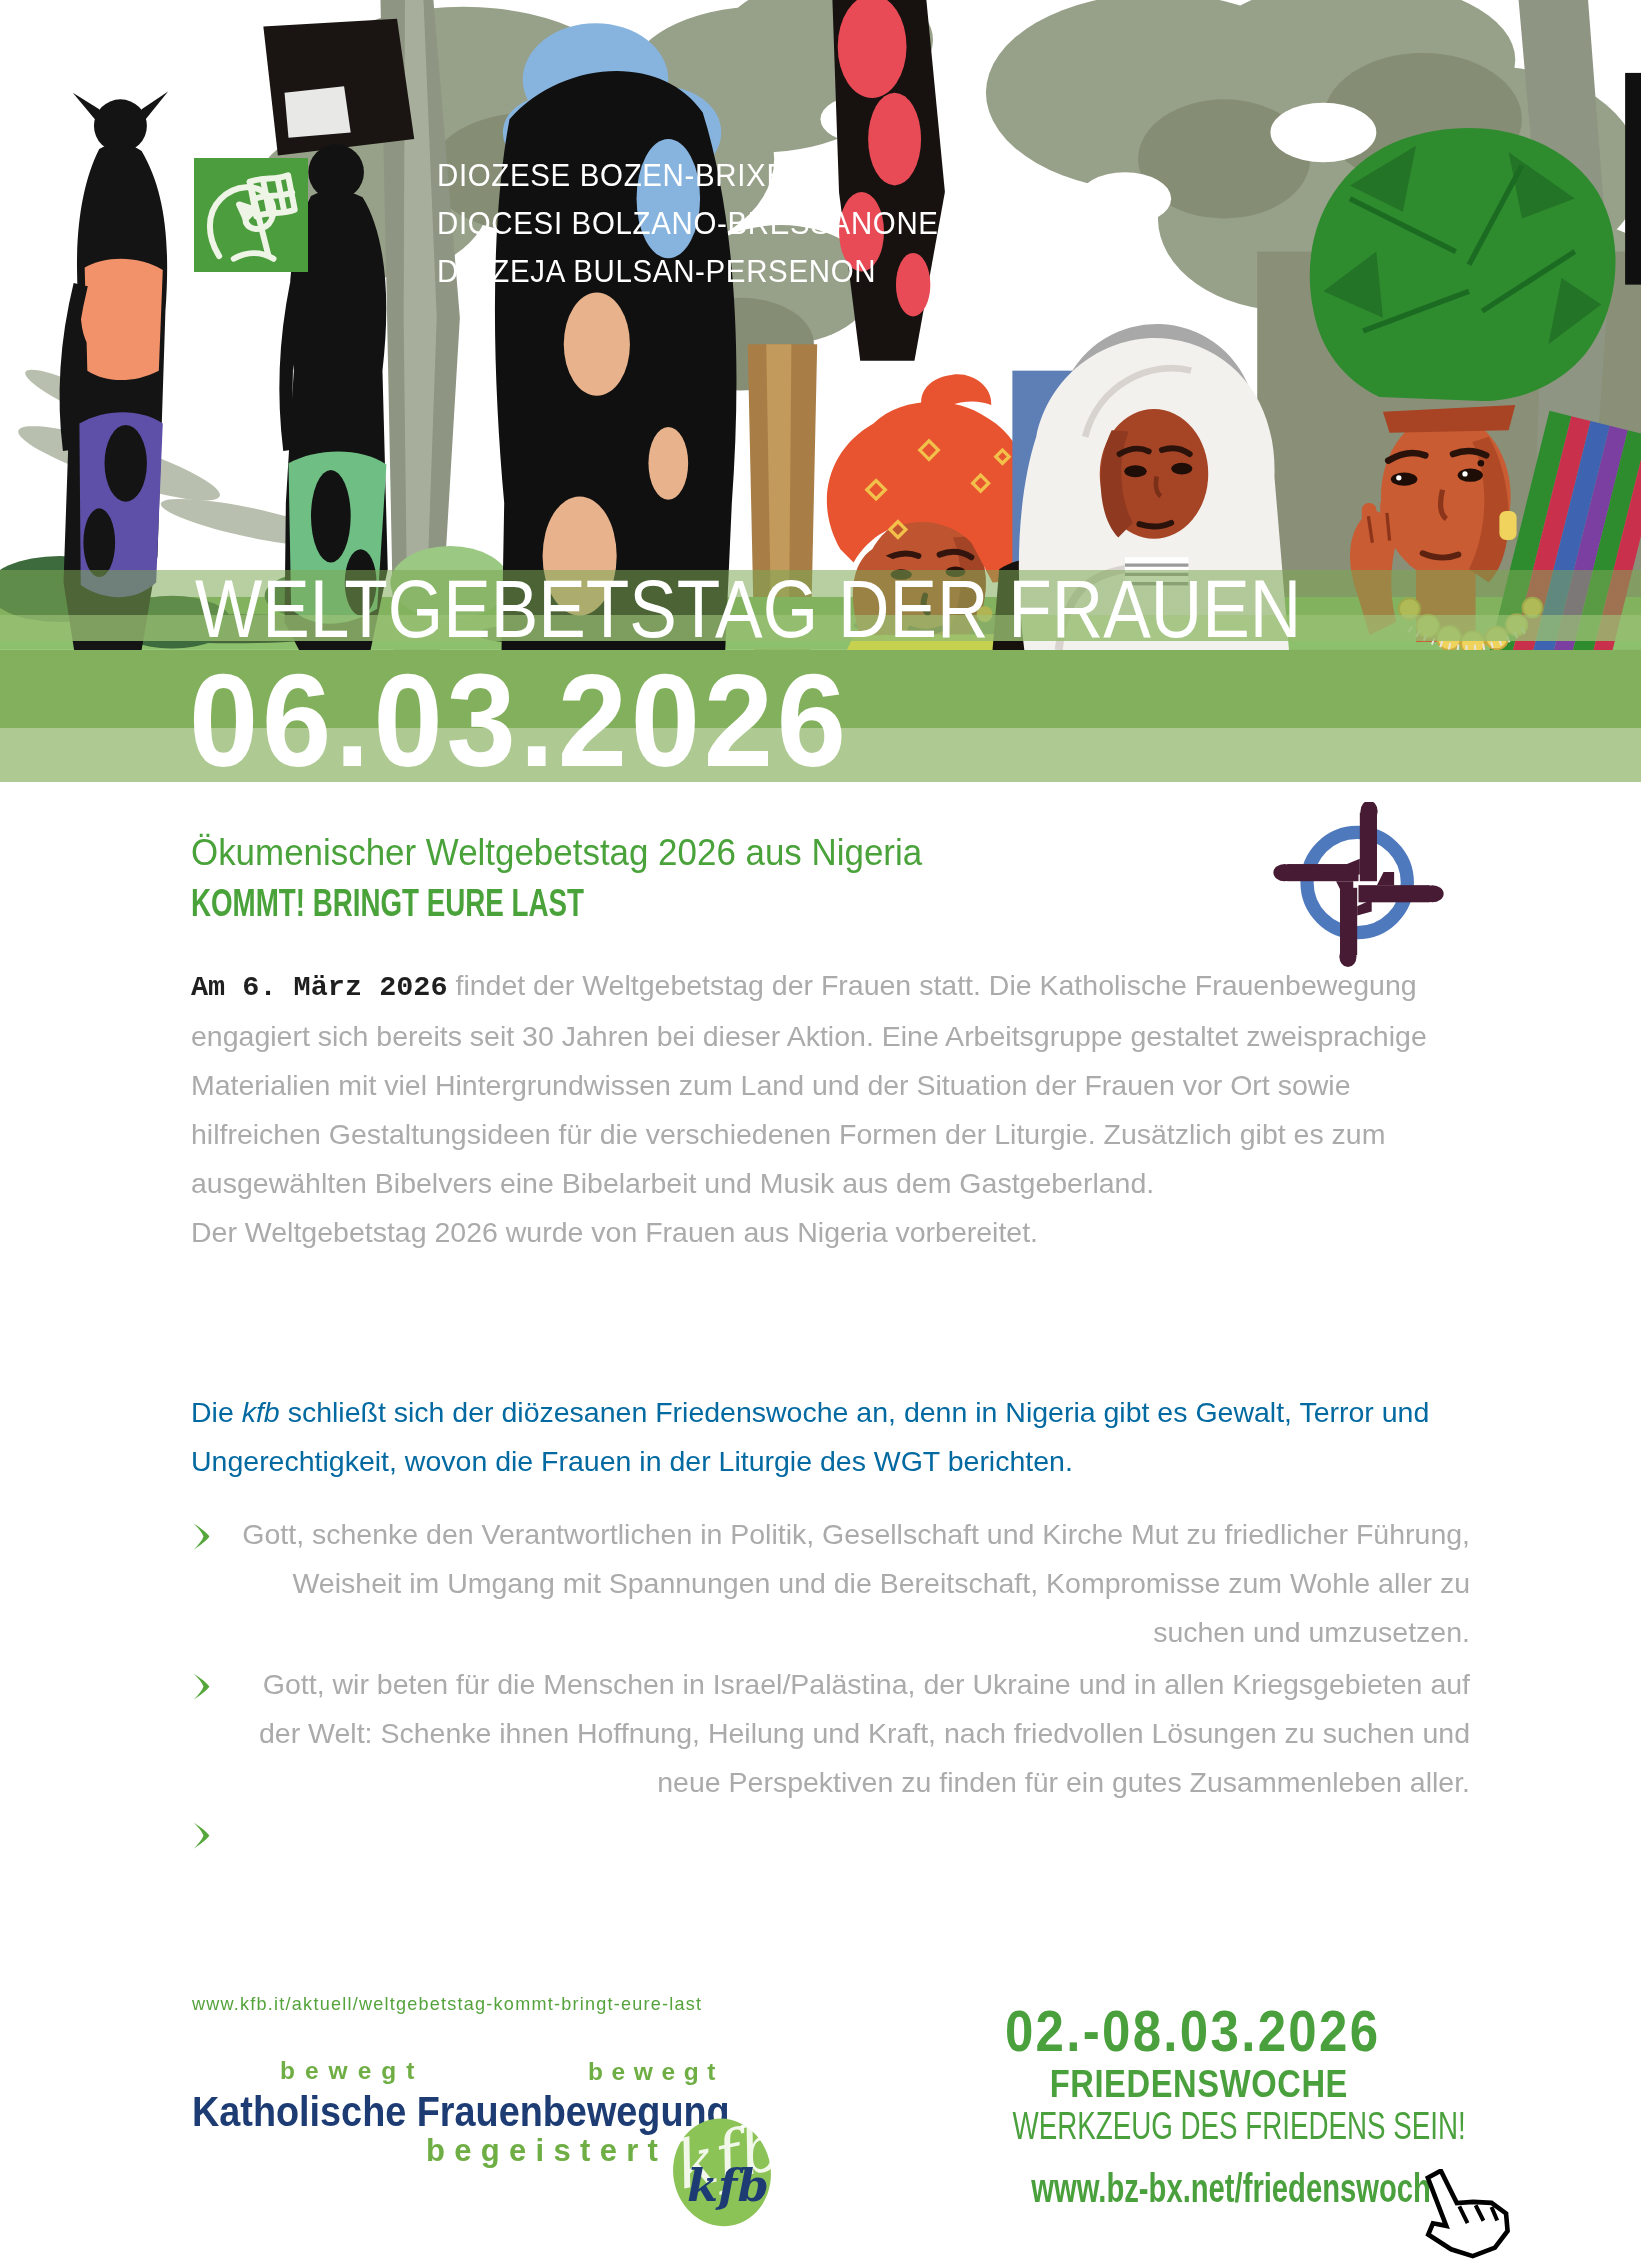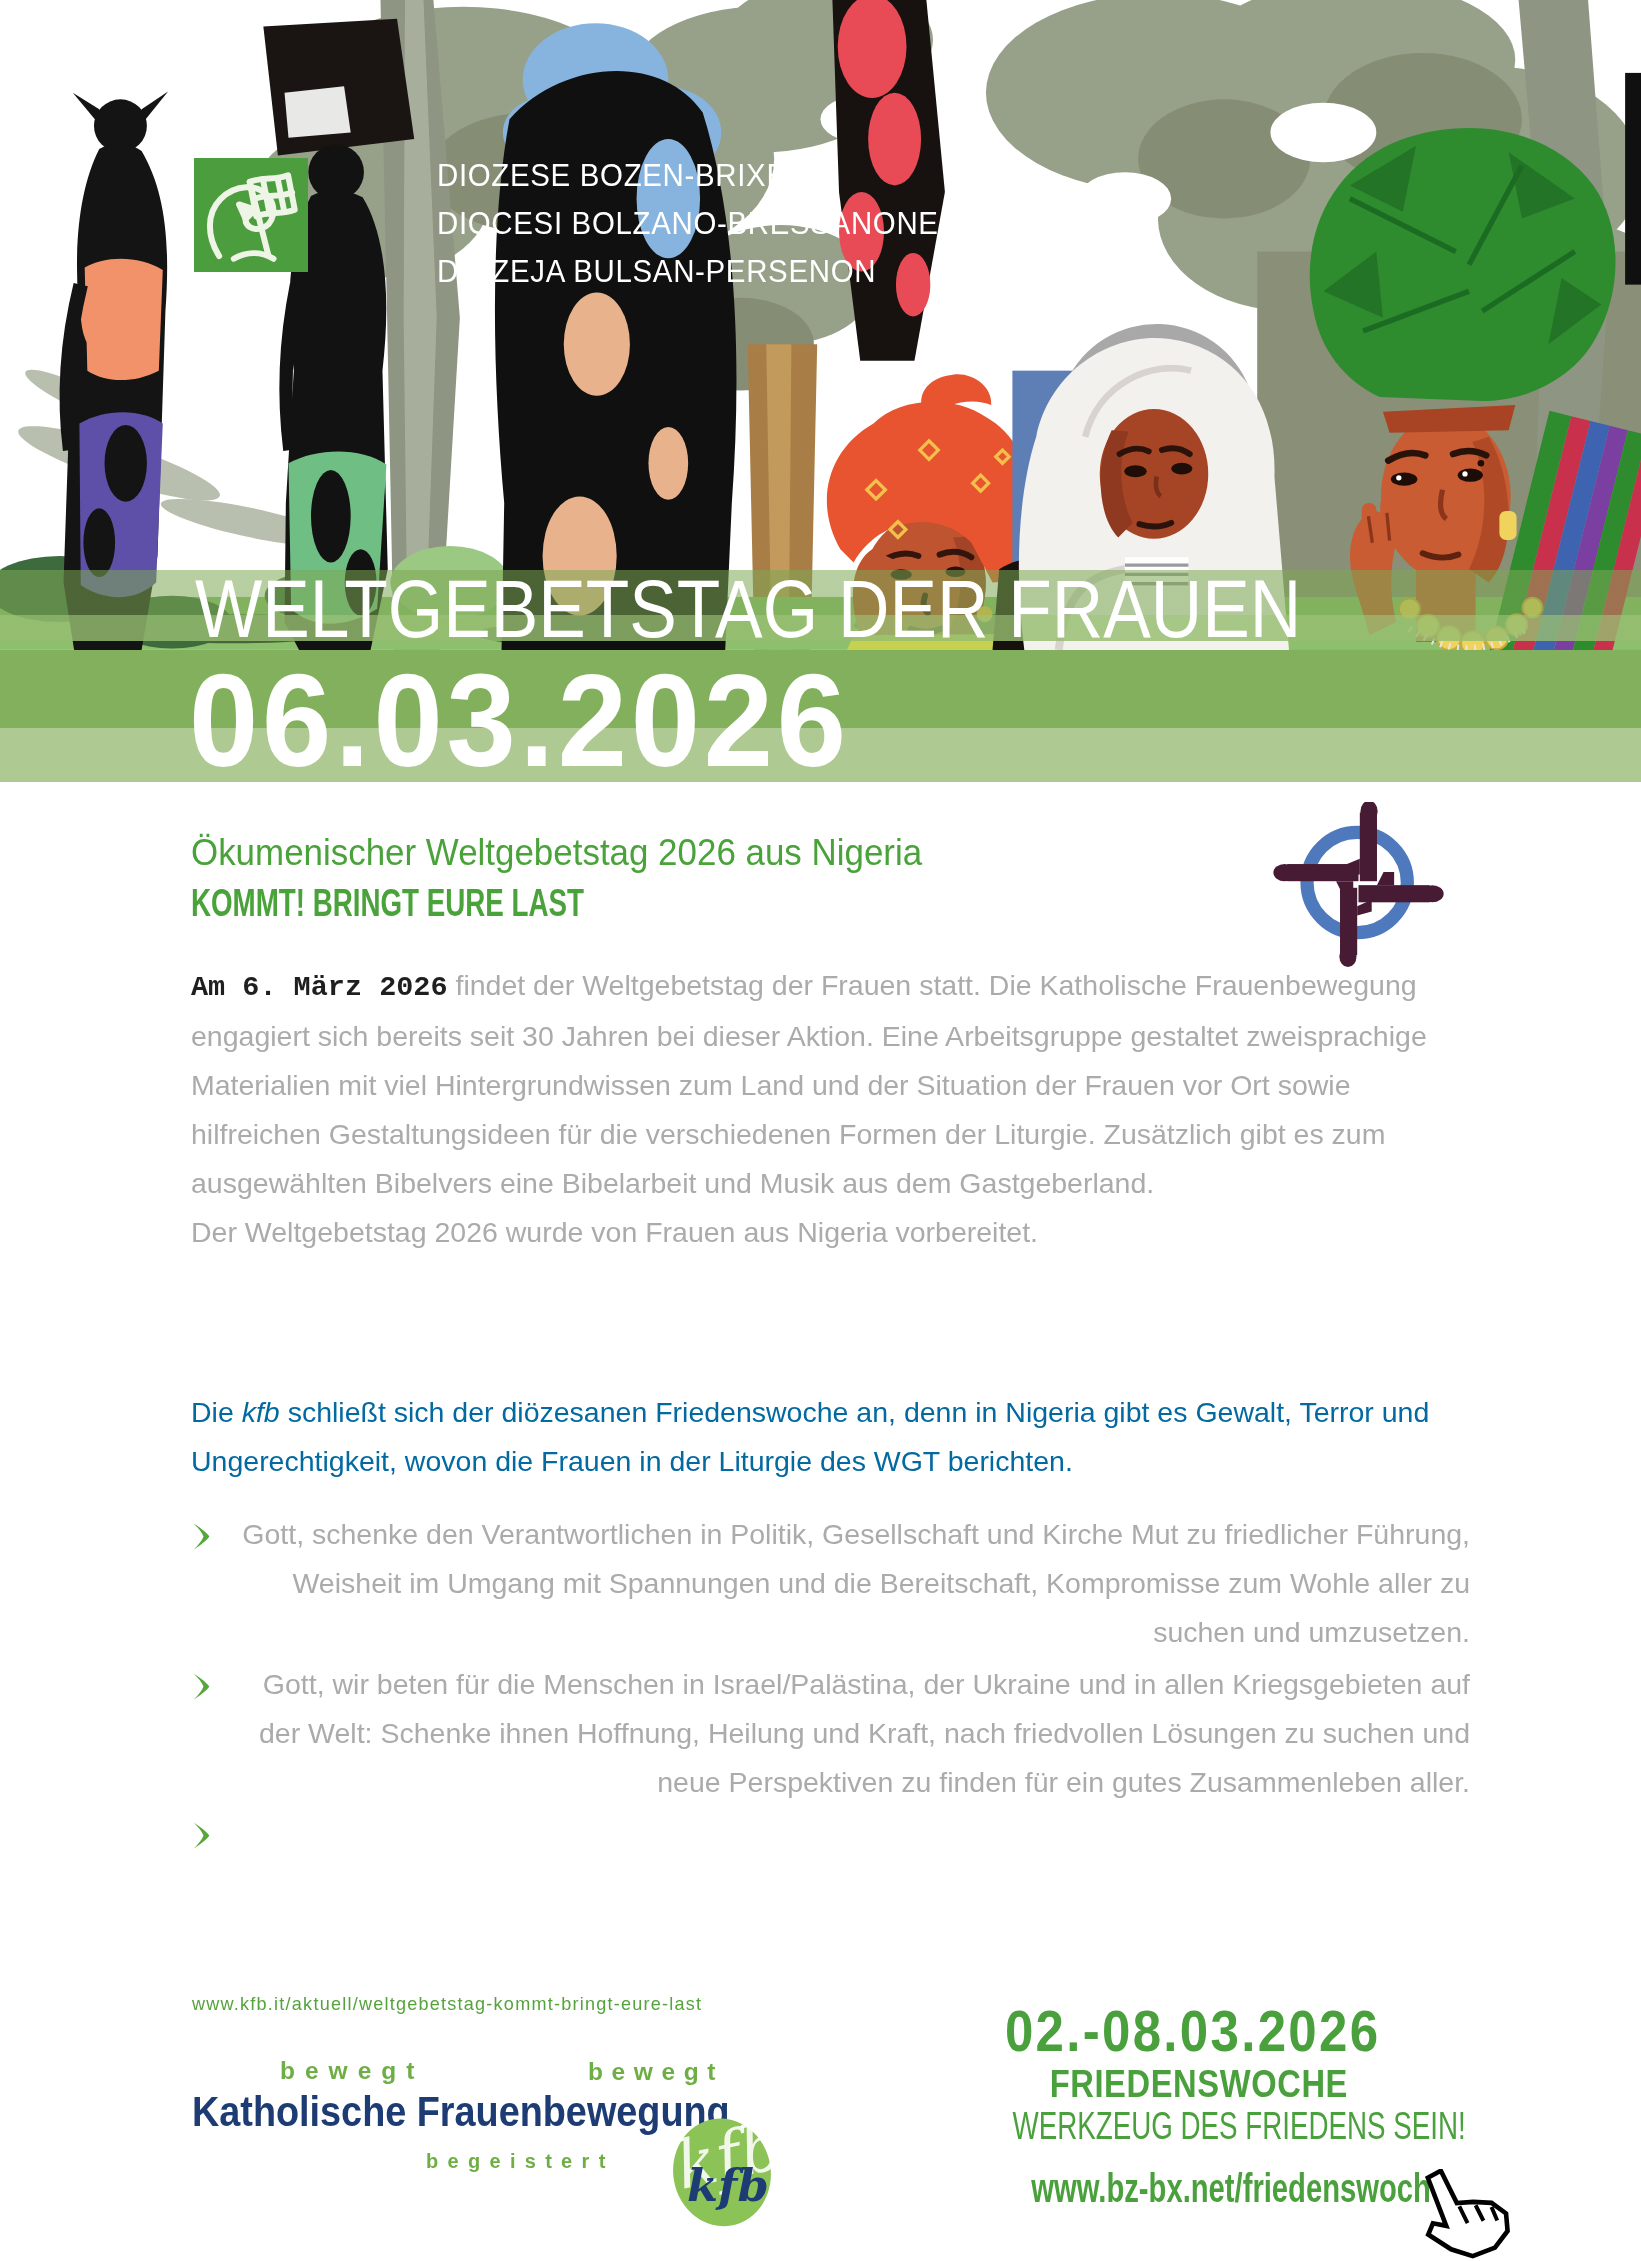--- a/index.html
+++ b/index.html
@@ -46,21 +46,21 @@
   
   .kfb-url{position:absolute;left:192px;top:1993px;font-size:19px;color:#55A33C;
            letter-spacing:1.3px;white-space:nowrap;transform:scaleX(.95);transform-origin:0 0;}
   .kfb-logo{position:absolute;left:191px;top:2048px;width:596px;height:199px;}
   .kfb-logo .beherzt{position:absolute;left:89px;top:9.3px;font-size:24.5px;font-weight:700;
         color:#6FAE45;letter-spacing:10px;white-space:nowrap;}
   .kfb-logo .bewegt{position:absolute;left:397px;top:10px;font-size:24.5px;font-weight:700;
         color:#6FAE45;letter-spacing:8.6px;white-space:nowrap;}
   .kfb-logo .name{position:absolute;left:1.3px;top:40px;font-size:42px;font-weight:700;color:#1E3C74;
         white-space:nowrap;transform:scaleX(.90);transform-origin:0 0;}
-  .kfb-logo .begeistert{position:absolute;left:235px;top:102px;font-size:20px;font-weight:700;
+  .kfb-logo .begeistert{position:absolute;left:235px;top:85px;font-size:31px;font-weight:700;
         color:#6FAE45;letter-spacing:9.3px;white-space:nowrap;}
   .kfb-ellipse{position:absolute;left:475px;top:66px;width:112px;height:116px;}
 
   .fw-block{position:absolute;right:175px;top:2000px;text-align:center;color:#4AA03C;}
   .fw-date{font-size:58px;font-weight:700;line-height:61px;letter-spacing:2.6px;white-space:nowrap;
            transform:scaleX(.88);transform-origin:100% 50%;}
   .fw-title{font-size:38px;font-weight:700;line-height:41px;margin-top:2.6px;letter-spacing:0.7px;
            white-space:nowrap;transform:scaleX(.86);transform-origin:100% 50%;}
   .fw-sub{font-size:38px;font-weight:400;line-height:41px;margin-top:1.3px;white-space:nowrap;
            transform:scaleX(.73);transform-origin:100% 50%;}

